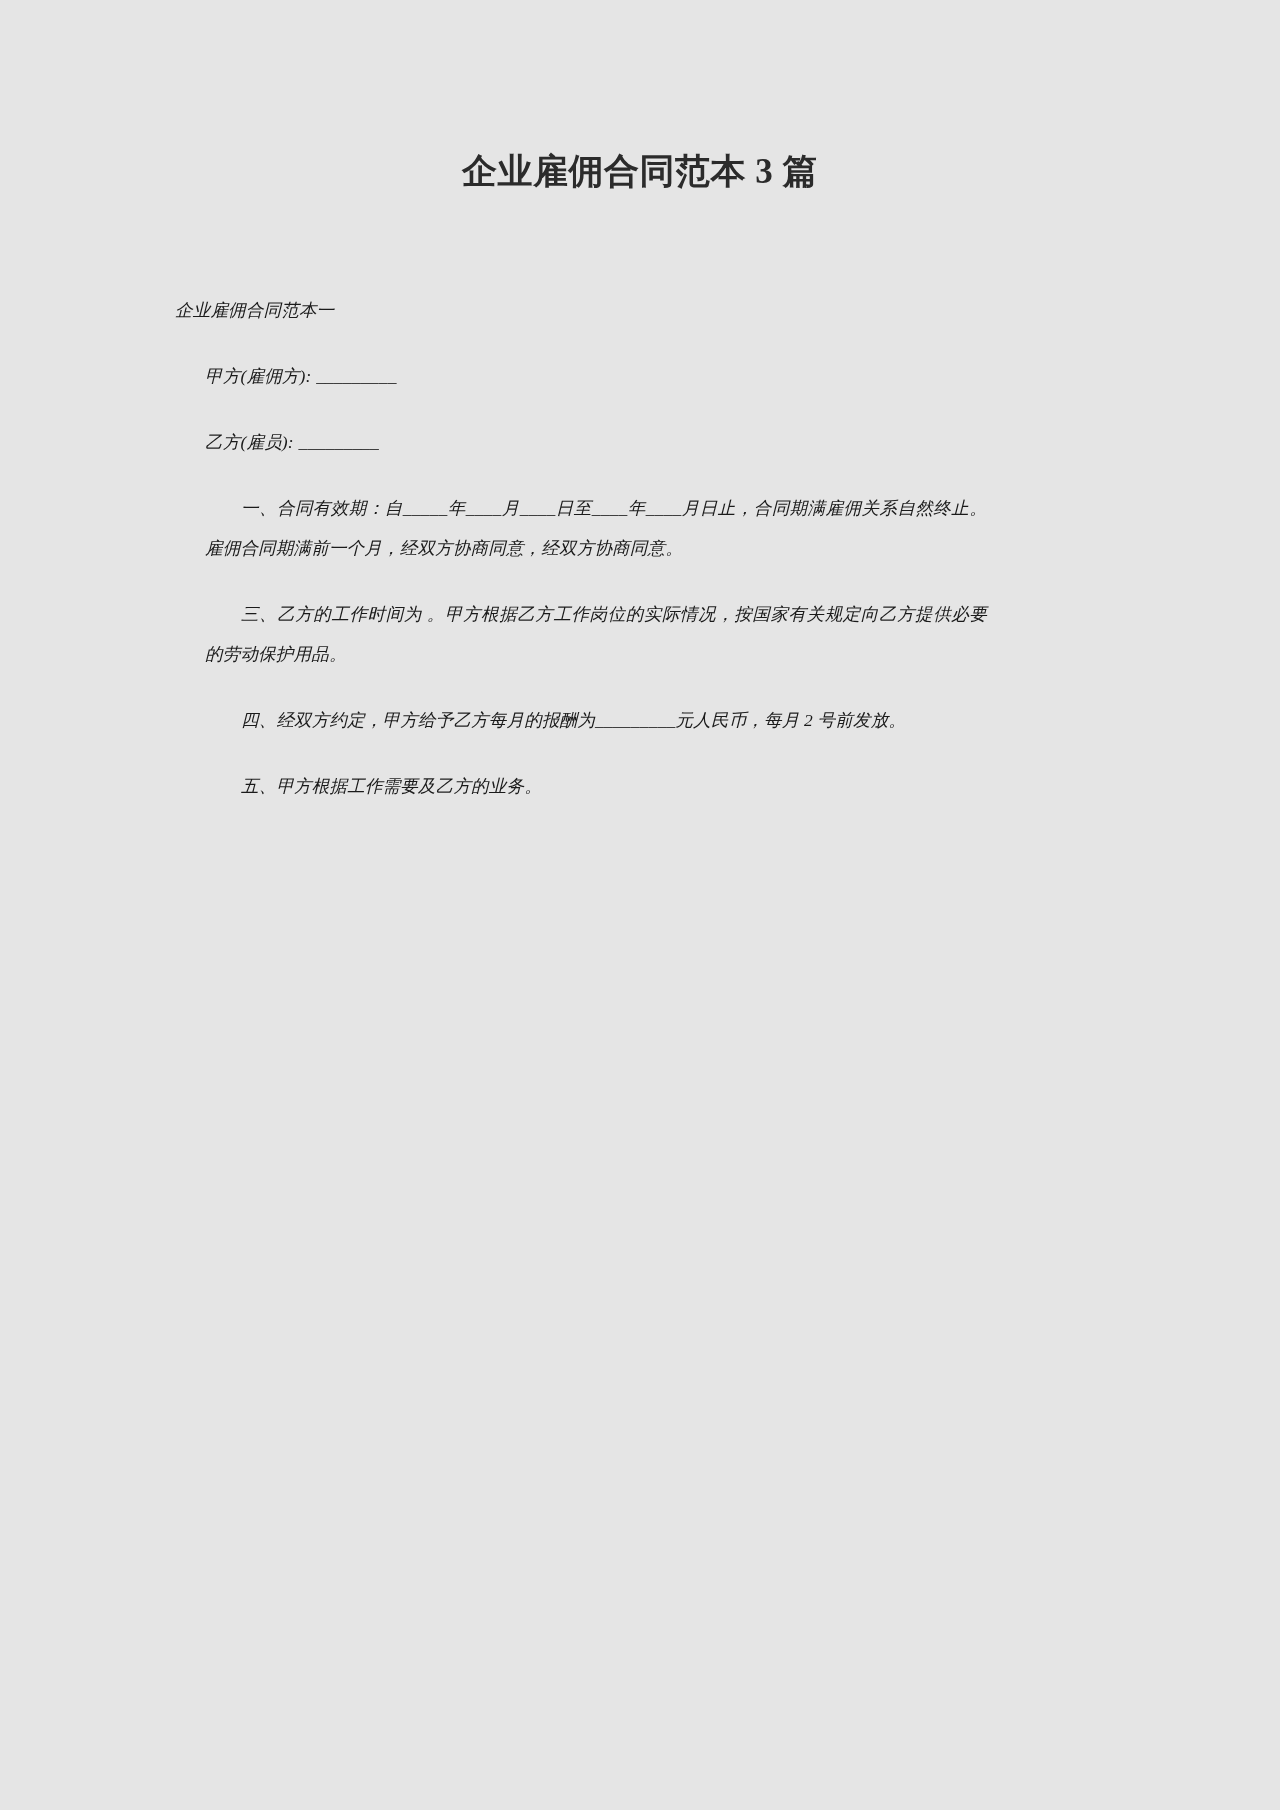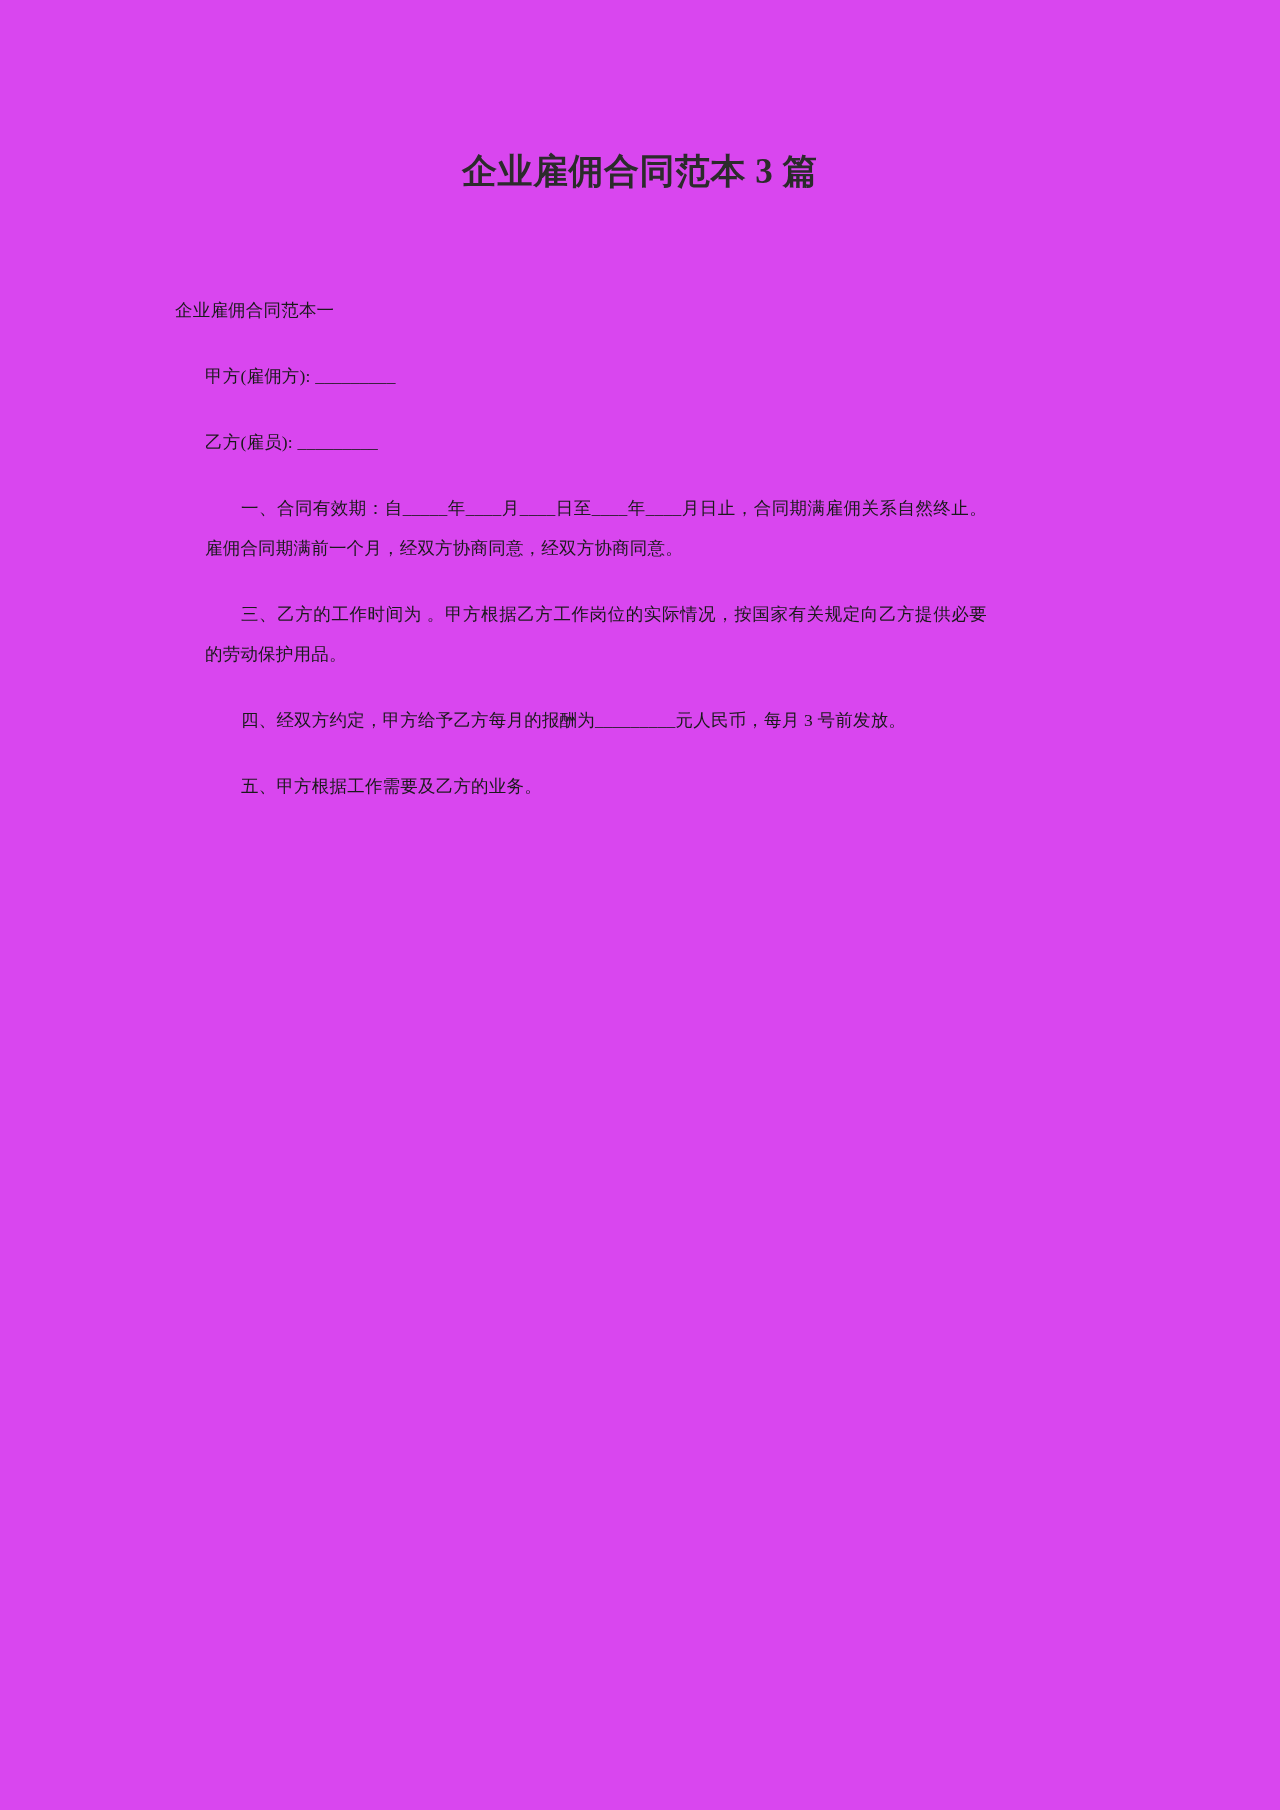--- a/index.html
+++ b/index.html
@@ -11,41 +11,42 @@
     width: 1280px;
     height: 1810px;
     font-family: "Liberation Serif", "DejaVu Serif", serif;
     color: #1a1a1a;
     position: relative;
     overflow: hidden;
   }
   .page {
     width: 1280px;
     height: 1810px;
-    background: #d946ef;
+    background: #e5e5e5;
     box-sizing: border-box;
     padding: 0;
     position: relative;
   }
   .doc-title {
     text-align: center;
     font-size: 35px;
     font-weight: bold;
     letter-spacing: 0.5px;
     color: #2b2b2b;
     margin: 0;
     padding-top: 148px;
     line-height: 48px;
     font-family: "Liberation Serif", "DejaVu Serif", serif;
   }
   .content {
     position: absolute;
     left: 175px;
     top: 290px;
     width: 812px;
+    font-style: italic;
   }
   p.para {
     margin: 0 0 0 0;
     font-size: 17.5px;
     line-height: 40px;
     color: #1a1a1a;
     text-align: justify;
     text-justify: inter-ideograph;
     letter-spacing: 0.2px;
     word-break: break-all;
@@ -73,19 +74,19 @@
     <p class="para">甲方(雇佣方): _________</p>
 
     <p class="para">乙方(雇员): _________</p>
 
 
     <p class="para indent">一、合同有效期：自_____年____月____日至____年____月日止，合同期满雇佣关系自然终止。雇佣合同期满前一个月，经双方协商同意，经双方协商同意。</p>
 
 
     <p class="para indent">三、乙方的工作时间为 。甲方根据乙方工作岗位的实际情况，按国家有关规定向乙方提供必要的劳动保护用品。</p>
 
-    <p class="para indent">四、经双方约定，甲方给予乙方每月的报酬为_________元人民币，每月 3 号前发放。</p>
+    <p class="para indent">四、经双方约定，甲方给予乙方每月的报酬为_________元人民币，每月 2 号前发放。</p>
 
     <p class="para indent">五、甲方根据工作需要及乙方的业务。</p>
 
 
   </div>
 </div>
 
 </body></html>

